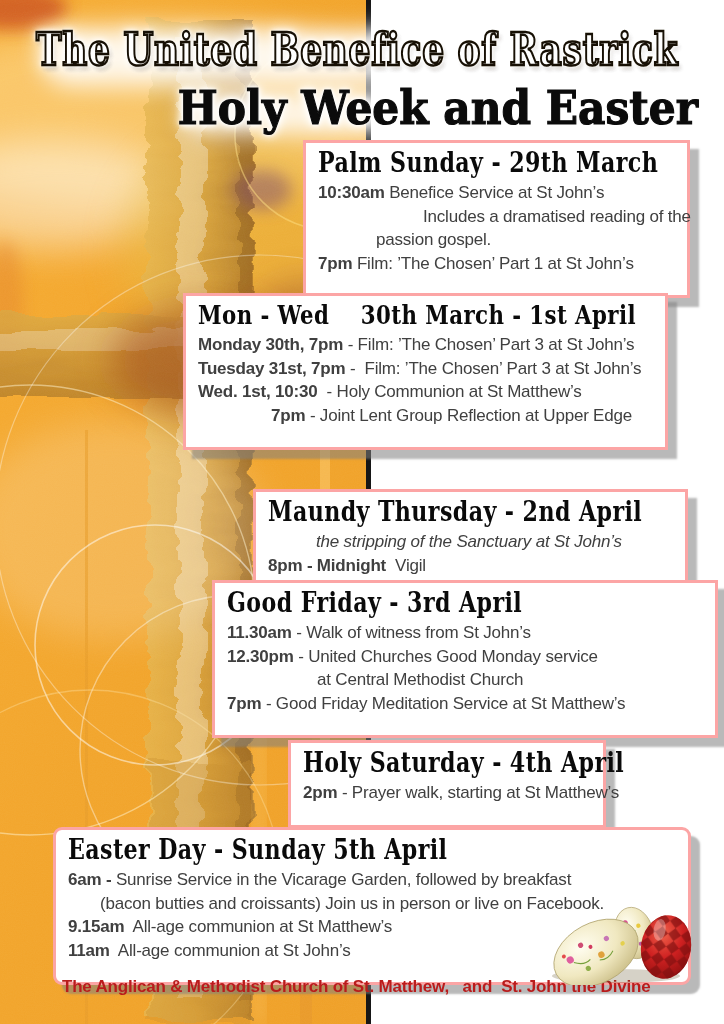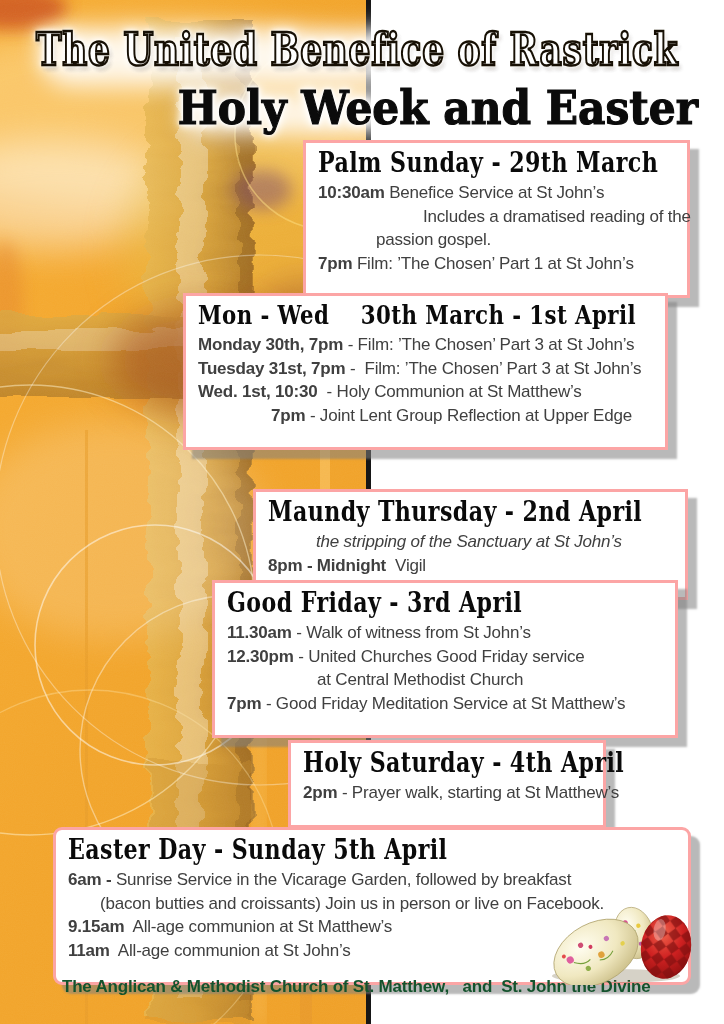--- a/index.html
+++ b/index.html
@@ -48,27 +48,27 @@
     letter-spacing:.5px;color:#0a0a0a;white-space:pre;margin:0 0 3px 0;
     transform:scaleX(.82);transform-origin:left top;
   }
   .line{font-size:17px;line-height:23.5px;letter-spacing:-.2px;color:#404040;white-space:pre;}
   .line .b{font-weight:700;}
 
   .box-0{left:303px;top:140px;width:387px;}
   .box-1{left:183px;top:293px;width:485px;}
   .box-1 .event-heading{font-size:26px;}
   .box-2{left:253px;top:455px;width:435px;margin-top:34px;}
-  .box-3{left:212px;top:580px;width:466px;}
+  .box-3{left:212px;top:580px;width:506px;}
   .box-4{left:288px;top:740px;width:318px;}
   .box-5{left:53px;top:827px;width:638px;border-radius:9px;}
 
   .footer{
     position:absolute;left:62px;top:977px;z-index:5;
-    font-weight:700;font-size:17px;letter-spacing:-.2px;color:#14532d;white-space:pre;
+    font-weight:700;font-size:17px;letter-spacing:-.2px;color:#b91c1c;white-space:pre;
   }
   .eggs{position:absolute;left:536px;top:901px;z-index:6;}
 </style>
 </head>
 <body>
 
 <div class="poster">
 
   <svg class="bg-art" width="368" height="1024" viewBox="0 0 368 1024" preserveAspectRatio="none" aria-hidden="true">
     <defs>
@@ -163,21 +163,21 @@
     <div class="lines">
         <div class="line" style="padding-left: 48px; font-style: italic;"><span class="b"></span><span class="t">the stripping of the Sanctuary at St John’s</span></div>
         <div class="line"><span class="b">8pm - Midnight</span><span class="t">  Vigil</span></div>
       </div>
   </section>
 
   <section class="event-box box-3">
     <div class="event-heading">Good Friday - 3rd April</div>
     <div class="lines">
         <div class="line"><span class="b">11.30am</span><span class="t"> - Walk of witness from St John’s</span></div>
-        <div class="line"><span class="b">12.30pm</span><span class="t"> - United Churches Good Friday service</span></div>
+        <div class="line"><span class="b">12.30pm</span><span class="t"> - United Churches Good Monday service</span></div>
         <div class="line" style="padding-left: 90px;"><span class="b"></span><span class="t">at Central Methodist Church</span></div>
         <div class="line"><span class="b">7pm</span><span class="t"> - Good Friday Meditation Service at St Matthew’s</span></div>
       </div>
   </section>
 
   <section class="event-box box-4">
     <div class="event-heading">Holy Saturday - 4th April</div>
     <div class="lines">
         <div class="line"><span class="b">2pm</span><span class="t"> - Prayer walk, starting at St Matthew’s</span></div>
       </div>

